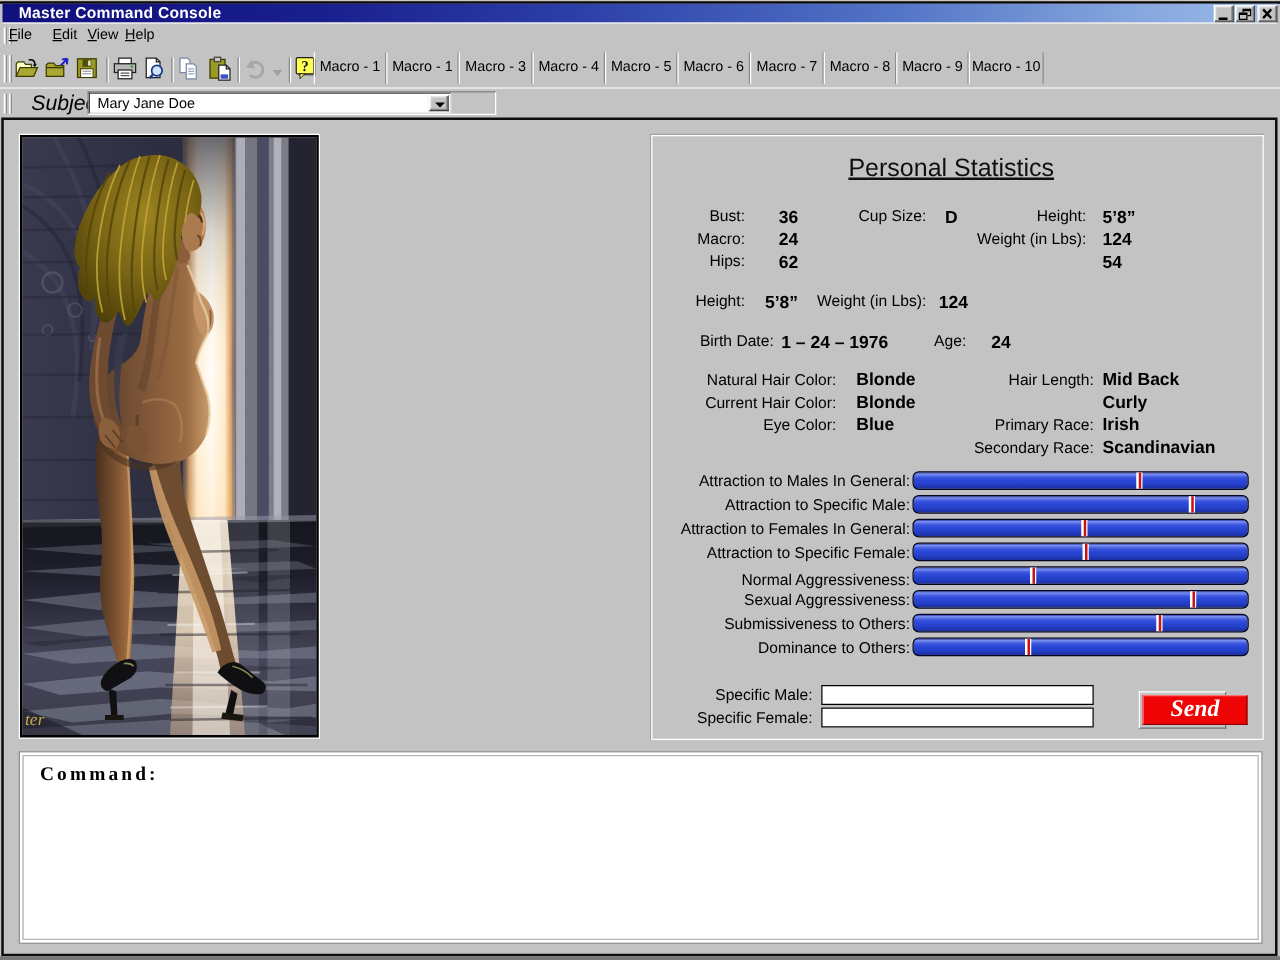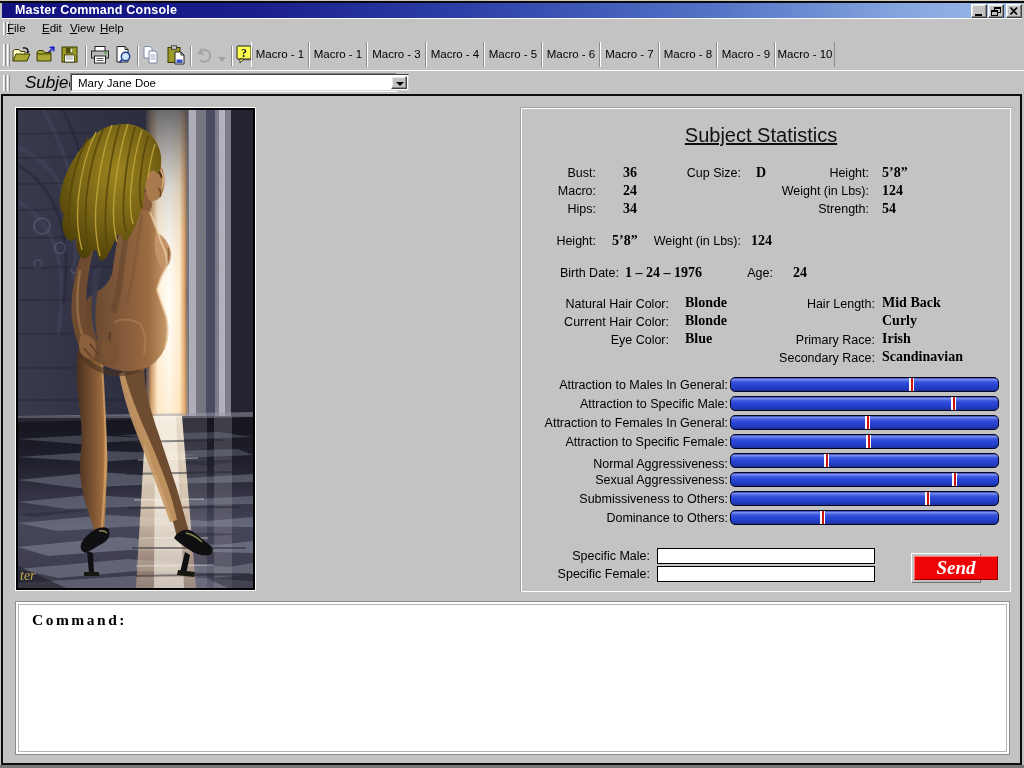--- a/index.html
+++ b/index.html
@@ -3,21 +3,21 @@
 <meta charset="utf-8">
 <style>
 * { margin:0; padding:0; box-sizing:border-box; }
 html,body { width:1024px; height:768px; overflow:hidden; }
 body { position:relative; background:#c3c3c3; font-family:"Liberation Sans",sans-serif; }
 .abs { position:absolute; }
 .grip { position:absolute; width:8px; background:linear-gradient(90deg,#ffffff 0,#ffffff 1px,#dadada 1px,#dadada 2px,#8c8c8c 2px,#8c8c8c 3px,#c3c3c3 3px,#c3c3c3 4px,#ffffff 4px,#ffffff 5px,#dadada 5px,#dadada 6px,#8c8c8c 6px,#8c8c8c 7px,#c3c3c3 7px); }
 .tsep { position:absolute; width:2px; border-left:1px solid #8c8c8c; border-right:1px solid #ffffff; }
 .btn3d { background:#c3c3c3; border-top:1px solid #ffffff; border-left:1px solid #ffffff; border-right:1px solid #404040; border-bottom:1px solid #404040; box-shadow:inset -1px -1px 0 #868686, inset 1px 1px 0 #e8e8e8; }
 .lbl { position:absolute; font-size:12.5px; color:#000; text-align:right; white-space:nowrap; }
-.val { position:absolute; font-size:14px; font-weight:bold; color:#000; white-space:nowrap;font-family:Liberation Serif, serif; }
+.val { position:absolute; font-size:14px; font-weight:bold; color:#000; white-space:nowrap; }
 .sbar { position:absolute; width:269px; height:15px; border:1px solid #05051e; border-radius:5px;
   background:linear-gradient(180deg,#2e3db0 0%,#7b90ee 10%,#3b55de 30%,#2946d6 50%,#2440c8 72%,#1b309f 100%); }
 .sthumb { position:absolute; top:0; width:5px; height:13px; background:#ffffff; }
 .sthumb i { position:absolute; left:1.5px; top:0; width:2px; height:13px; background:#cc1111; display:block; }
 .inbox { position:absolute; width:218px; height:16px; background:#ffffff; border:1px solid #000000; }
 </style>
 </head>
 <body>
 
 <div class="abs" style="left:0;top:0;width:1024px;height:1px;background:#cdc9c0;"></div>
@@ -145,21 +145,21 @@
   <div class="abs" style="left:659px;top:5px;width:58px;height:25px;border-left:1px solid #ffffff;border-right:1px solid #8c8c8c;text-align:center;line-height:25px;font-size:11.5px;">Macro - 8</div>
   <div class="abs" style="left:717px;top:5px;width:58px;height:25px;border-left:1px solid #ffffff;border-right:1px solid #8c8c8c;text-align:center;line-height:25px;font-size:11.5px;">Macro - 9</div>
   <div class="abs" style="left:775px;top:5px;width:60px;height:25px;border-left:1px solid #ffffff;border-right:1px solid #8c8c8c;text-align:center;line-height:25px;font-size:11.5px;">Macro - 10</div>
 </div>
 <div class="abs" style="left:0;top:70px;width:1024px;height:1px;background:#ffffff;"></div>
 
 <div class="abs" style="left:0;top:71px;width:1024px;height:23px;background:#c3c3c3;">
   <div class="grip" style="left:3px;top:4px;height:16px;"></div>
   <div class="abs" style="left:25px;top:0;height:23px;line-height:23px;font-size:17px;font-style:italic;">Subject:</div>
   <div class="abs" style="left:70px;top:2px;width:327px;height:19px;border-top:1px solid #808080;border-left:1px solid #808080;border-bottom:1px solid #ffffff;border-right:1px solid #ffffff;">
-    <div class="abs" style="left:0;top:0;width:338px;height:17px;border-top:1px solid #404040;border-left:1px solid #404040;border-bottom:1px solid #d6d6d6;border-right:1px solid #d6d6d6;background:#ffffff;">
+    <div class="abs" style="left:0;top:0;width:290px;height:17px;border-top:1px solid #404040;border-left:1px solid #404040;border-bottom:1px solid #d6d6d6;border-right:1px solid #d6d6d6;background:#ffffff;">
       <div class="abs" style="left:6px;top:0;height:15px;line-height:16px;font-size:11.5px;">Mary Jane Doe</div>
       <div class="abs btn3d" style="right:1px;top:1px;width:16px;height:13px;">
         <div class="abs" style="left:4px;top:5px;width:0;height:0;border-left:4px solid transparent;border-right:4px solid transparent;border-top:4px solid #000;"></div>
       </div>
     </div>
   </div>
 </div>
 
 <div class="abs" style="left:1px;top:94px;width:1021px;height:671px;border:2px solid #0d0d0d;background:#c3c3c3;"></div>
 <div class="abs" style="left:0;top:765px;width:1024px;height:3px;background:#787878;"></div>
@@ -372,35 +372,34 @@
       <path d="M168,423 Q177,425 184,432" stroke="#8a8a55" stroke-width="1.3" fill="none"></path>
 
       <text x="2" y="470" font-family="Liberation Serif" font-style="italic" font-size="14" fill="#c0aa46">ter</text>
     </svg>
     </div>
   </div>
 </div>
 
 <div class="abs" style="left:520px;top:107px;width:491px;height:485px;border:1px solid #a2a2a2;"></div>
 <div id="panel" class="abs" style="left:521px;top:108px;width:490px;height:484px;border:1px solid #ffffff;background:#c3c3c3;">
-  <div class="abs" style="left:-5px;top:15px;width:488px;text-align:center;font-size:20px;color:#101010;"><span style="text-decoration:underline;">Subject Statistics</span></div>
+  <div class="abs" style="left:-5px;top:15px;width:488px;text-align:center;font-size:20px;color:#101010;"><span style="text-decoration:underline;">Personal Statistics</span></div>
 
   <div class="lbl" style="left:0;width:74px;top:57px;">Bust:</div>
     <div class="val" style="left:101px;top:56px;">36</div>
   <div class="lbl" style="left:0;width:74px;top:75px;">Macro:</div>
     <div class="val" style="left:101px;top:74px;">24</div>
   <div class="lbl" style="left:0;width:74px;top:93px;">Hips:</div>
-    <div class="val" style="left:101px;top:92px;">34</div>
+    <div class="val" style="left:101px;top:92px;">62</div>
   <div class="lbl" style="left:0;width:219px;top:57px;">Cup Size:</div>
     <div class="val" style="left:234px;top:56px;">D</div>
   <div class="lbl" style="left:0;width:347px;top:57px;">Height:</div>
     <div class="val" style="left:360px;top:56px;">5’8”</div>
   <div class="lbl" style="left:0;width:347px;top:75px;">Weight (in Lbs):</div>
     <div class="val" style="left:360px;top:74px;">124</div>
-  <div class="lbl" style="left:0;width:347px;top:93px;">Strength:</div>
     <div class="val" style="left:360px;top:92px;">54</div>
 
   <div class="lbl" style="left:0;width:74px;top:125px;">Height:</div>
     <div class="val" style="left:90px;top:124px;">5’8”</div>
   <div class="lbl" style="left:0;width:219px;top:125px;">Weight (in Lbs):</div>
     <div class="val" style="left:229px;top:124px;">124</div>
 
   <div class="lbl" style="left:0;width:97px;top:157px;">Birth Date:</div>
     <div class="val" style="left:103px;top:156px;">1 – 24 – 1976</div>
   <div class="lbl" style="left:0;width:251px;top:157px;">Age:</div>

